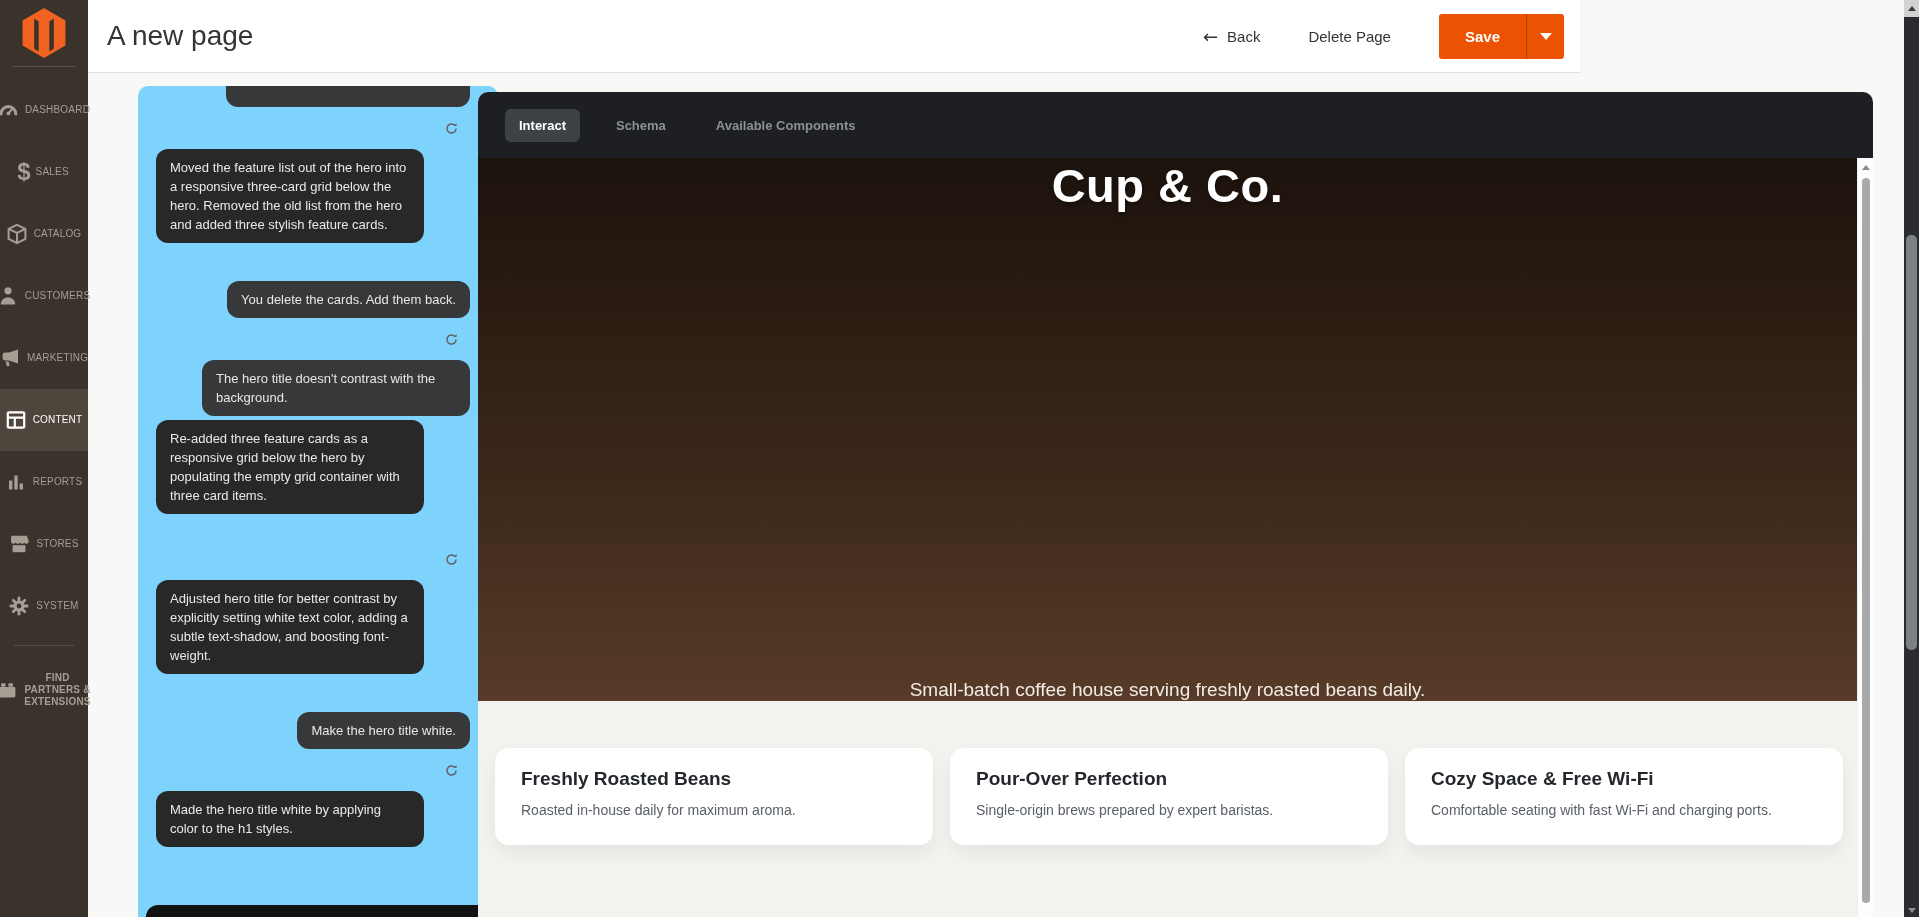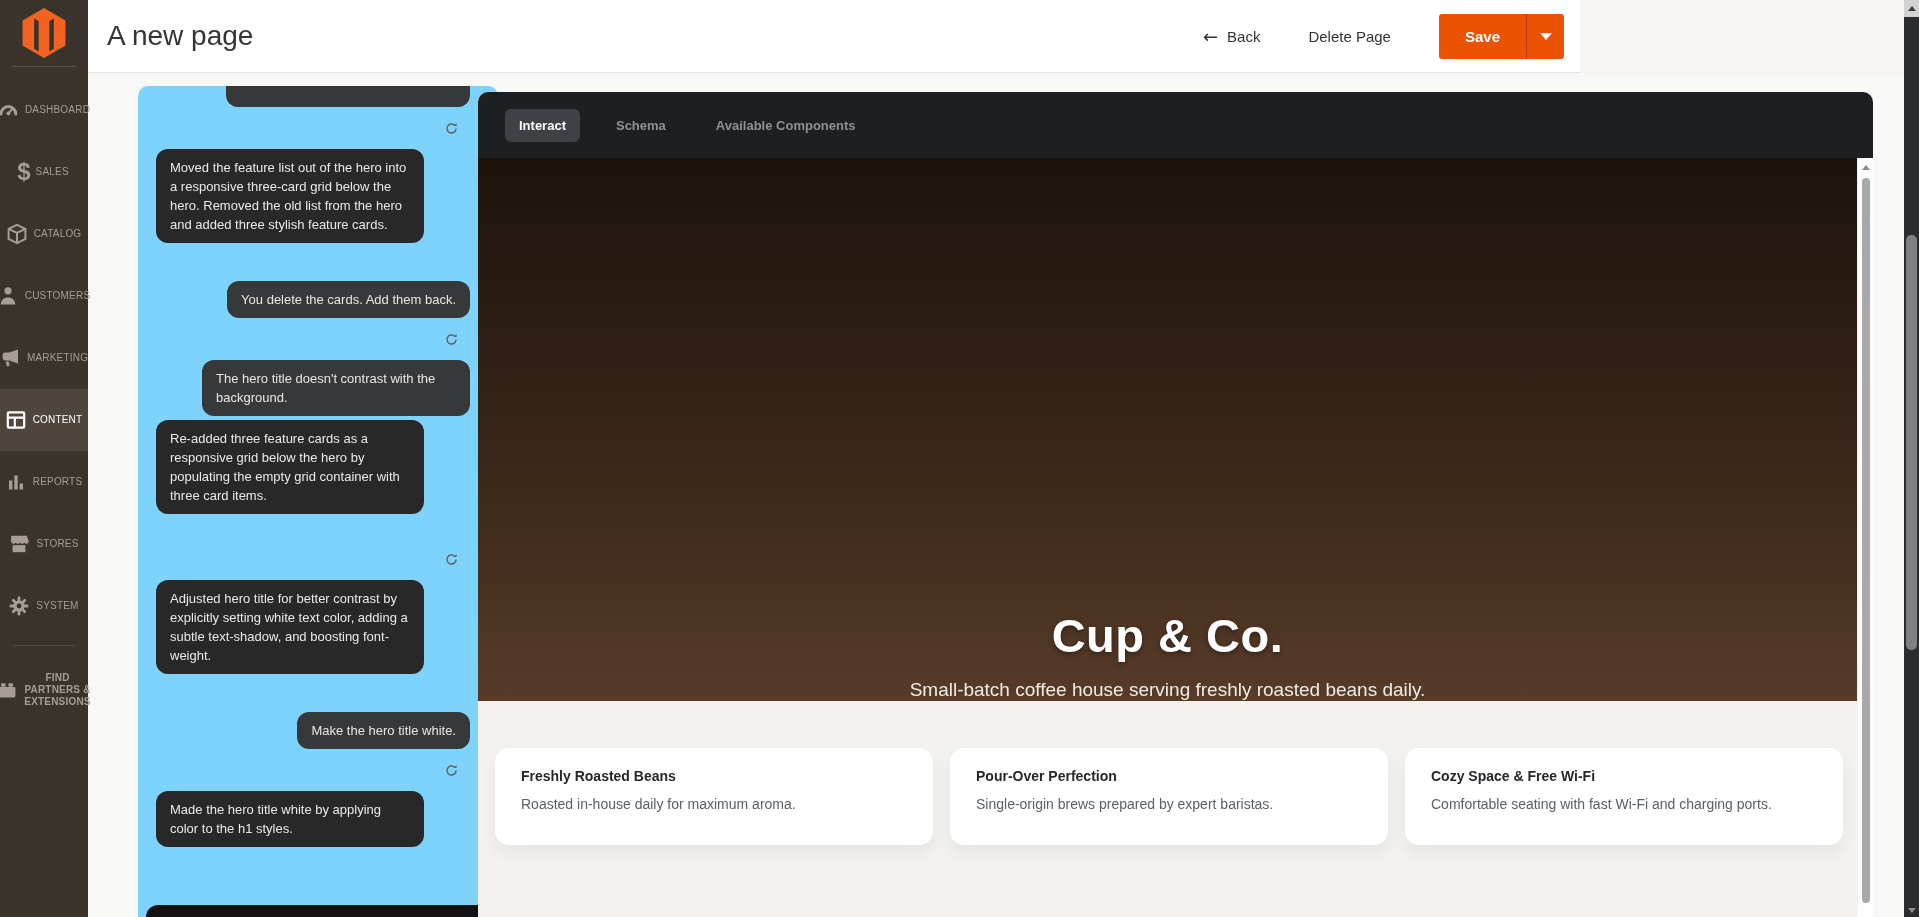--- a/index.html
+++ b/index.html
@@ -50,26 +50,26 @@
   .tabs { display:flex; align-items:center; gap:22px; }
   .tab { font-size:13px; font-weight:600; color:#8d9095; padding:9px 14px; border-radius:6px; cursor:pointer; white-space:nowrap; }
   .tab.active { background:#3e4246; color:#ffffff; font-weight:700; }
   .toolbar-right { margin-left:auto; display:flex; align-items:center; gap:14px; }
   .tbtn { font-size:13px; font-weight:700; color:#f2f2f2; border:1px solid #4a4e53; border-radius:6px; padding:9px 15px; background:transparent; cursor:pointer; white-space:nowrap; font-family:inherit; }
   .device-group { display:flex; align-items:center; background:#2c2f33; border-radius:6px; padding:3px; gap:2px; }
   .device { font-size:13px; font-weight:700; color:#85888d; padding:7px 13px; border-radius:5px; cursor:pointer; white-space:nowrap; }
   .device.active { background:#4b5055; color:#ffffff; }
 
   .viewport { position:absolute; left:0; top:66px; right:16px; bottom:0; background:#fff; overflow:hidden; }
-  .hero { height:543px; background:linear-gradient(180deg,#1c130d 0%, #2c1d13 30%, #3f2a1b 64%, #573b28 100%); display:flex; flex-direction:column; align-items:center; justify-content:flex-end; gap:16px; }
+  .hero { height:543px; background:linear-gradient(180deg,#1c130d 0%, #2c1d13 30%, #3f2a1b 64%, #573b28 100%); display:flex; flex-direction:column; align-items:center; justify-content:space-between; gap:16px; }
   .hero-title { margin:0; color:#ffffff; font-size:47px; font-weight:700; letter-spacing:.5px; text-shadow:0 2px 5px rgba(0,0,0,.35); }
   .hero-subtitle { margin:0; color:#f3ece5; font-size:19px; }
   .features { height:216px; background:#f4f2ee; padding:47px 14px 0 17px; display:flex; gap:17px; }
   .card { flex:1; background:#ffffff; border-radius:14px; height:97px; box-shadow:0 8px 18px rgba(25,25,35,.06); padding:20px 26px; }
-  .card-title { margin:0 0 12px 0; font-size:14px; font-weight:700; color:#24272b; }
+  .card-title { margin:0 0 12px 0; font-size:19px; font-weight:700; color:#24272b; }
   .card-body { margin:0; font-size:14px; color:#5a6069; }
 
   .iframe-scrollbar { position:absolute; right:0; top:66px; bottom:0; width:16px; background:#fdfdfd; border-left:1px solid #f0f0f0; }
   .iframe-thumb { position:absolute; left:4px; width:8px; top:20px; bottom:14px; background:#a9a9a9; border-radius:4px; cursor:pointer; }
   .iframe-up { position:absolute; left:4px; top:7px; }
 
   
   .browser-scrollbar { position:absolute; right:0; top:0; width:15px; height:917px; background:#2a2c2f; z-index:10; }
   .bs-top { height:17px; background:#d2d2d2; display:flex; align-items:center; justify-content:center; cursor:pointer; }
   .bs-thumb { position:absolute; left:2px; width:11px; top:235px; height:415px; background:#7e8184; border-radius:5px; cursor:pointer; }

